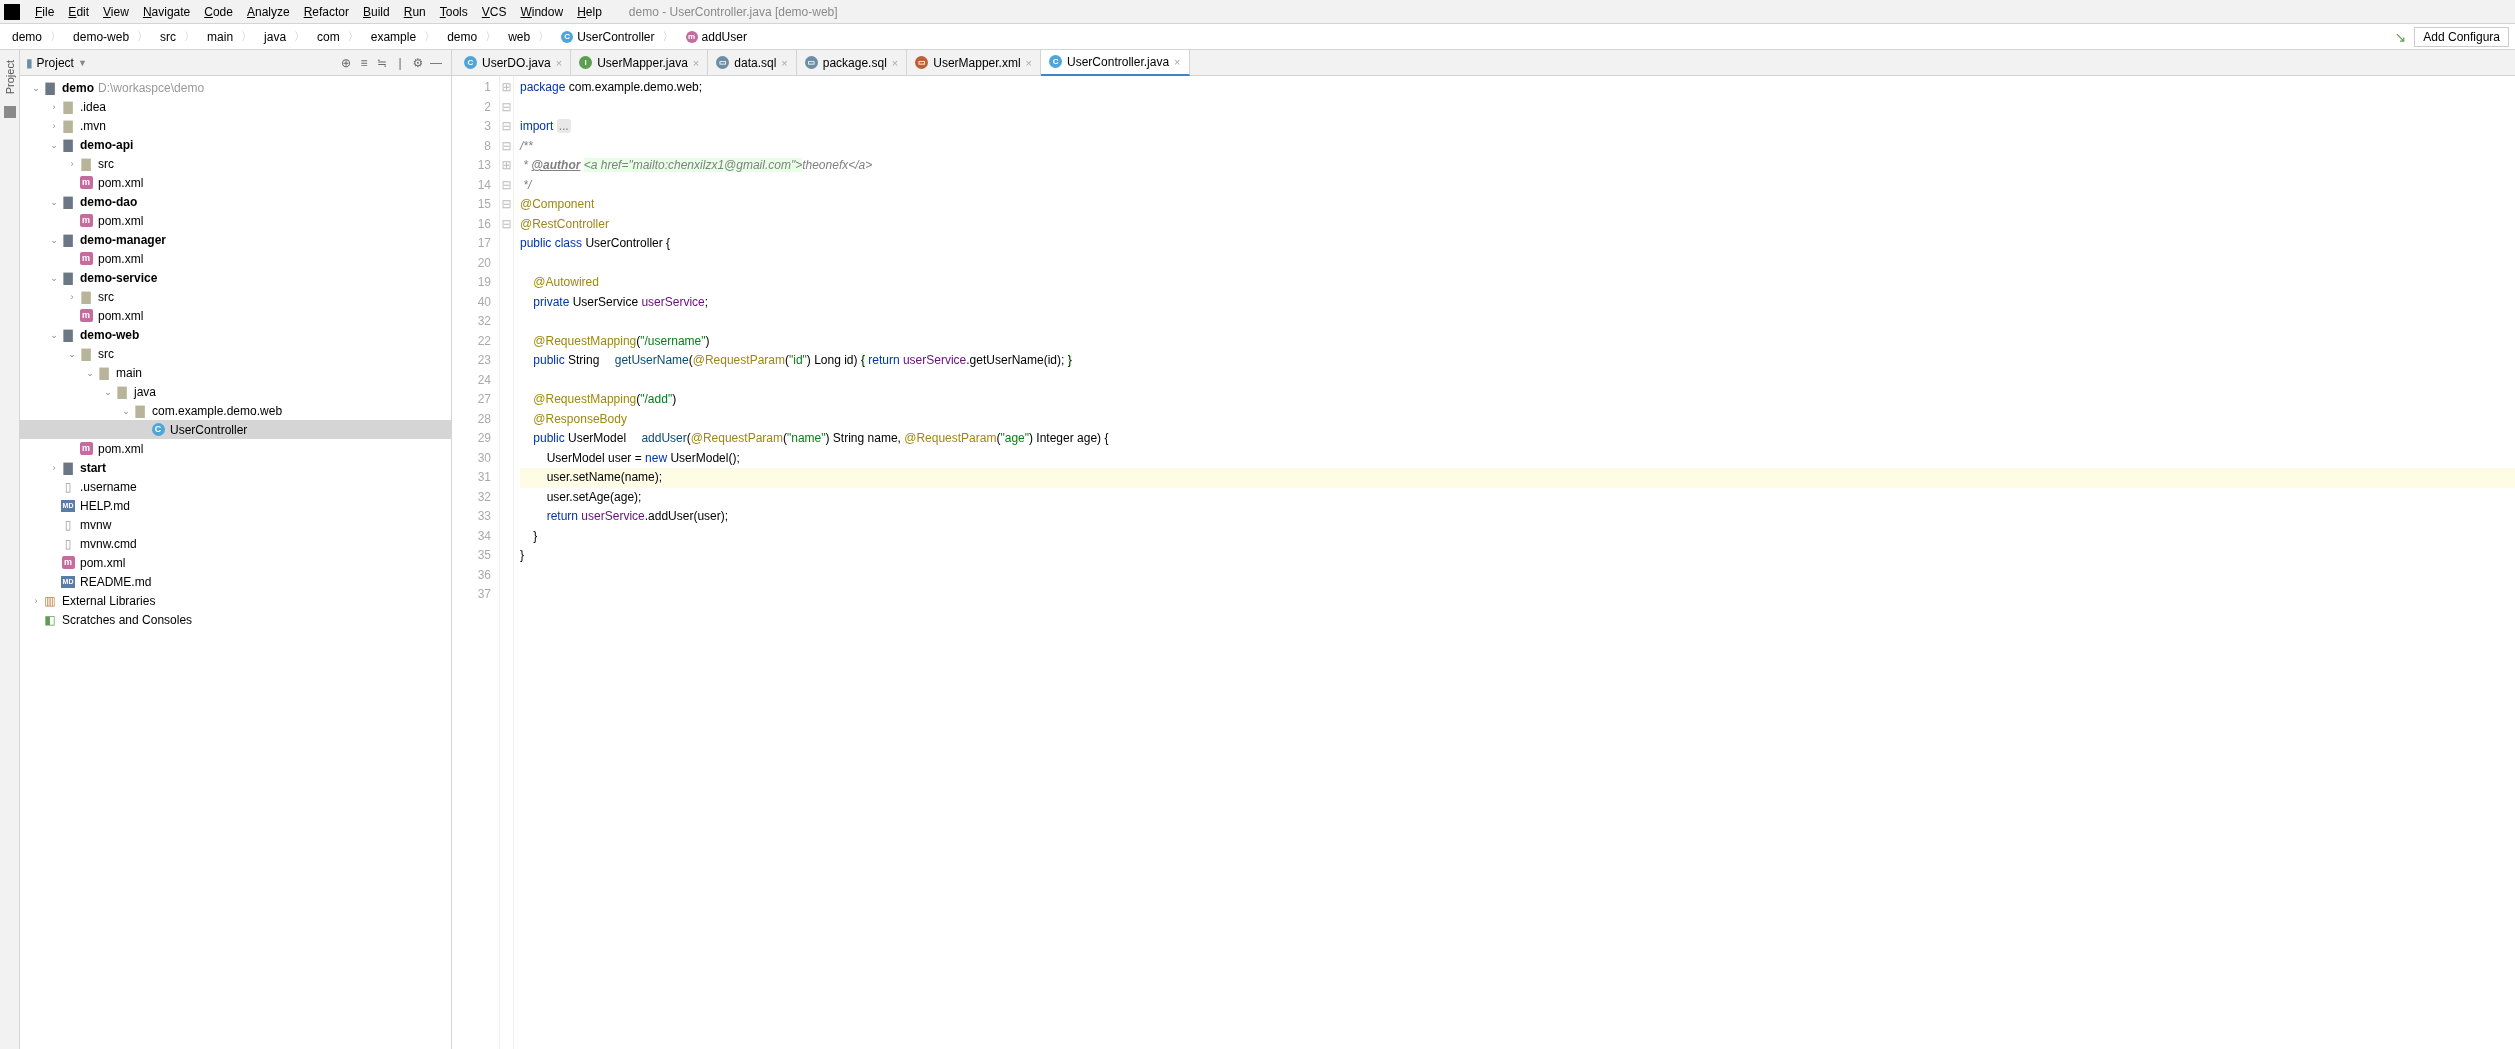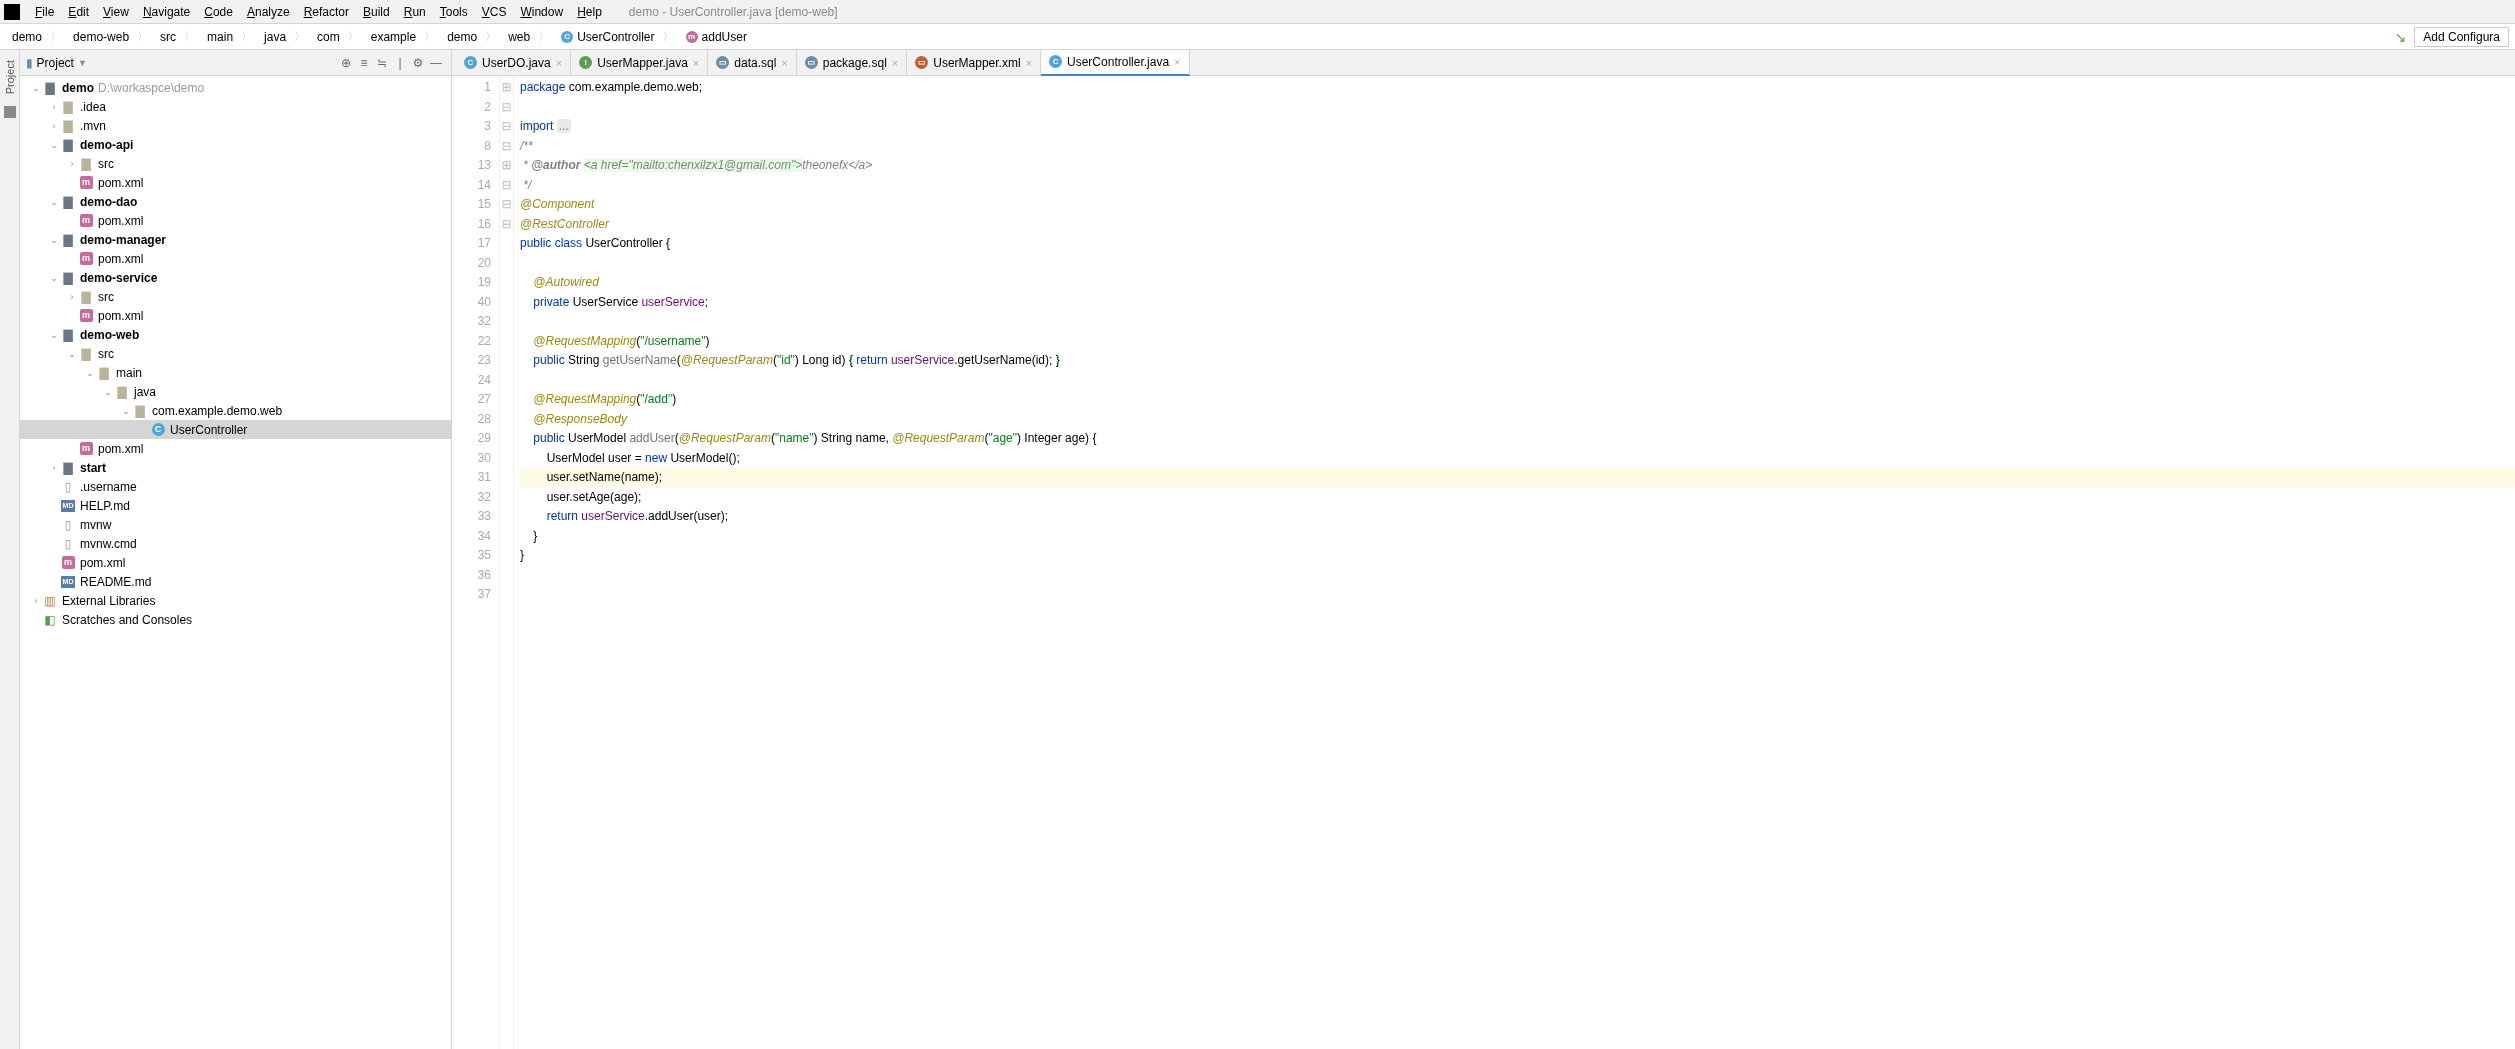--- a/index.html
+++ b/index.html
@@ -71,25 +71,25 @@
 .editor-body { flex: 1; display: flex; background: #fff; overflow: hidden; }
 .gutter { width: 48px; background: #fff; border-right: 1px solid #eee; text-align: right; padding: 2px 8px 2px 0; color: #aaa; font-family: "Consolas", monospace; font-size: 12px; line-height: 19.5px; }
 .fold-gutter { width: 14px; background: #fff; border-right: 1px solid #f0f0f0; padding-top: 2px; font-family: monospace; font-size: 9px; color: #bbb; line-height: 19.5px; text-align: center; }
 .code { flex: 1; padding: 2px 0 2px 6px; font-family: "Consolas", "Courier New", monospace; font-size: 13px; line-height: 19.5px; white-space: pre; overflow: auto; }
 .code .line { height: 19.5px; }
 .code .line.hl { background: #fffce6; }
 
 
 .kw { color: #0033b3; }
 .str { color: #067d17; }
-.ann { color: #9e880d; font-style: italic; }
+.ann { color: #9e880d; }
 .cmt { color: #808080; font-style: italic; }
-.cmt-tag { color: #808080; font-style: italic; font-weight: bold; }
+.cmt-tag { color: #808080; font-style: italic; font-weight: bold; text-decoration: underline; }
 .cmt-hl { background: #e6ffe6; font-style: italic; color: #808080; }
-.fn-decl { color: #737373; }
+.fn-decl { color: #0c4a6e; margin-left: 12px; }
 .var { color: #660e7a; }
 .type { color: #000; }
 .fold-el { color: #808080; background: #e8e8e8; border-radius: 3px; padding: 0 2px; }
 .brace-hl { background: #e6ffe6; }
 </style>
 </head>
 <body>
 
 <div class="root">
 

